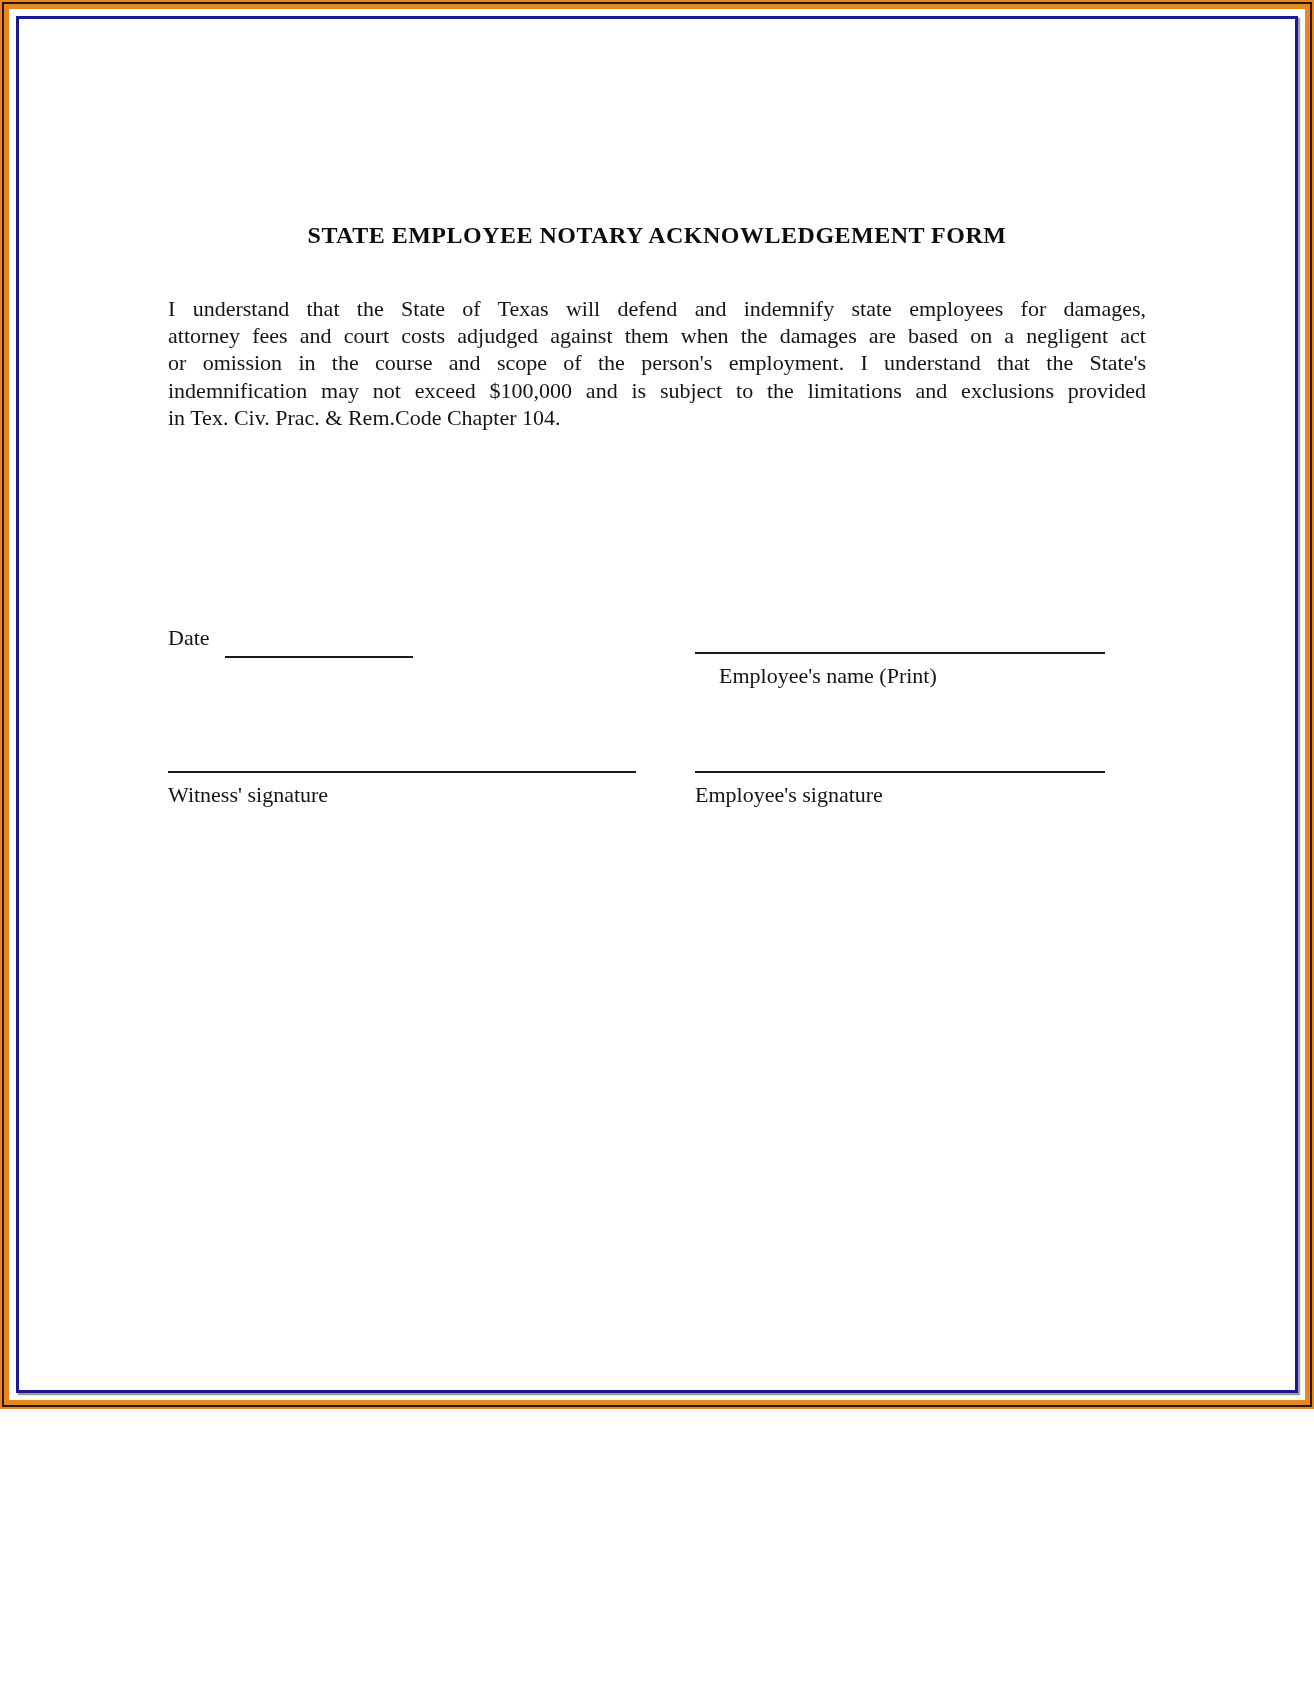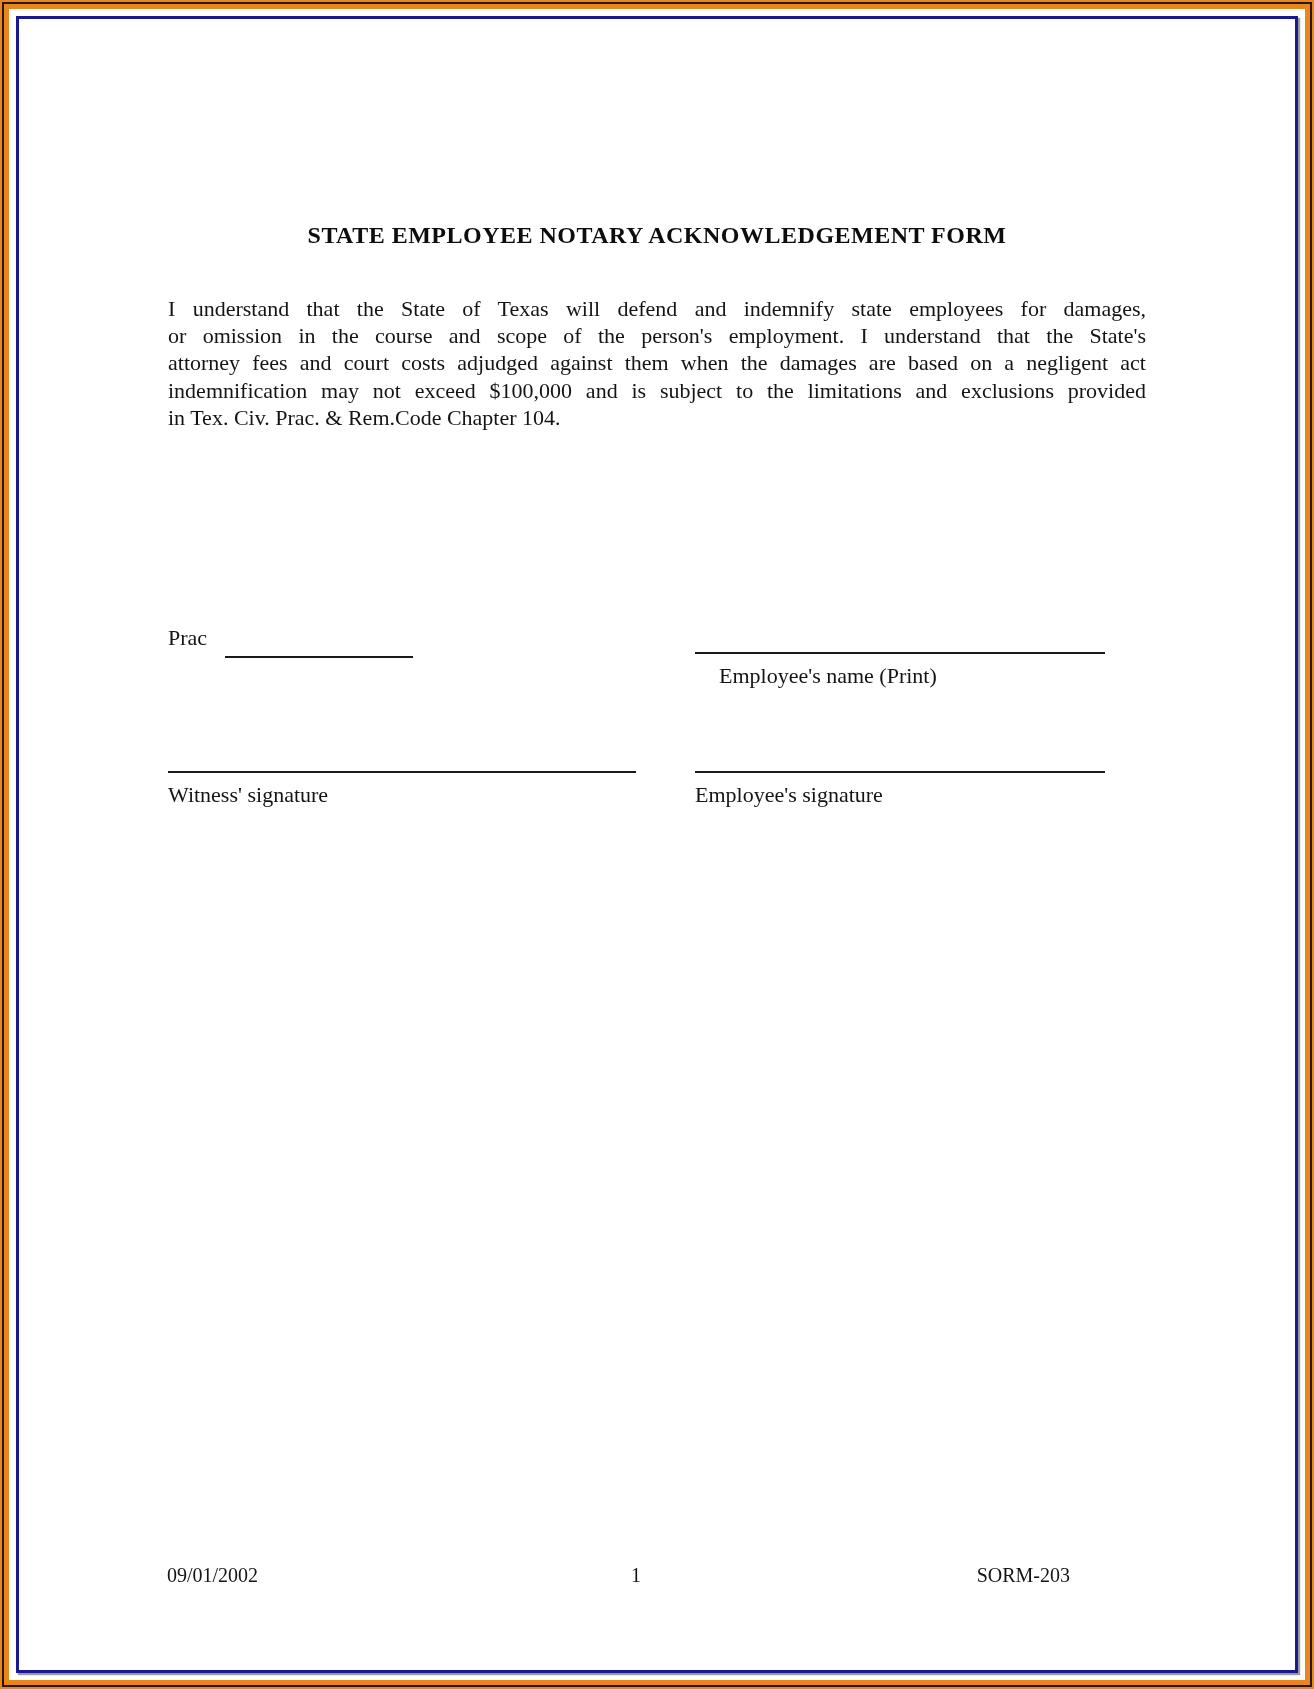--- a/index.html
+++ b/index.html
@@ -1,19 +1,19 @@
 <!DOCTYPE html>
 <html style="--border-orange: #e8871e; --border-dark-brown: #2b1503; --border-navy: #1a1a90;"><head>
 <meta charset="utf-8">
 <style>
   html, body { margin: 0; padding: 0; background: #ffffff; }
   .page {
     position: relative;
     width: 1314px;
-    height: 1689px;
+    height: 1409px;
     background: #fffefb;
     font-family: "Liberation Serif", serif;
     color: #111111;
     overflow: hidden;
   }
   .frame { position: absolute; pointer-events: none; }
   .f1 { inset: 0;    border: 2px solid var(--border-orange, #e8871e); }
   .f2 { inset: 2px;  border: 2px solid var(--border-dark-brown, #2b1503); }
   .f3 { inset: 4px;  border: 5px solid var(--border-orange, #e8871e); }
   .f4 { inset: 16px; border: 3px solid var(--border-navy, #1a1a90);
@@ -65,30 +65,30 @@
   <div class="frame f2"></div>
   <div class="frame f3"></div>
   <div class="frame f4"></div>
 
   <div class="content">
 
     <h1 class="abs title">STATE EMPLOYEE NOTARY ACKNOWLEDGEMENT FORM</h1>
 
     <div class="abs para p1">
       <div class="jline">I understand that the State of Texas will defend and indemnify state employees for damages,</div>
+      <div class="jline">attorney fees and court costs adjudged against them when the damages are based on a negligent act</div>
       <div class="jline">or omission in the course and scope of the person's employment.  I understand that the State's</div>
-      <div class="jline">attorney fees and court costs adjudged against them when the damages are based on a negligent act</div>
       <div class="jline">indemnification may not exceed $100,000 and is subject to the limitations and exclusions provided</div>
       <div class="jline last">in Tex. Civ. Prac. &amp; Rem.Code  Chapter 104.</div>
     </div>
 
     <div class="abs para p2">
     </div>
 
-    <div class="abs label date-label">Prac</div>
+    <div class="abs label date-label">Date</div>
     <div class="abs rule date-rule"></div>
 
     <div class="abs rule empname-rule"></div>
     <div class="abs label empname-label">Employee's name (Print)</div>
 
     <div class="abs rule witness-rule"></div>
     <div class="abs label witness-label">Witness' signature</div>
 
     <div class="abs rule empsig-rule"></div>
     <div class="abs label empsig-label">Employee's signature</div>

